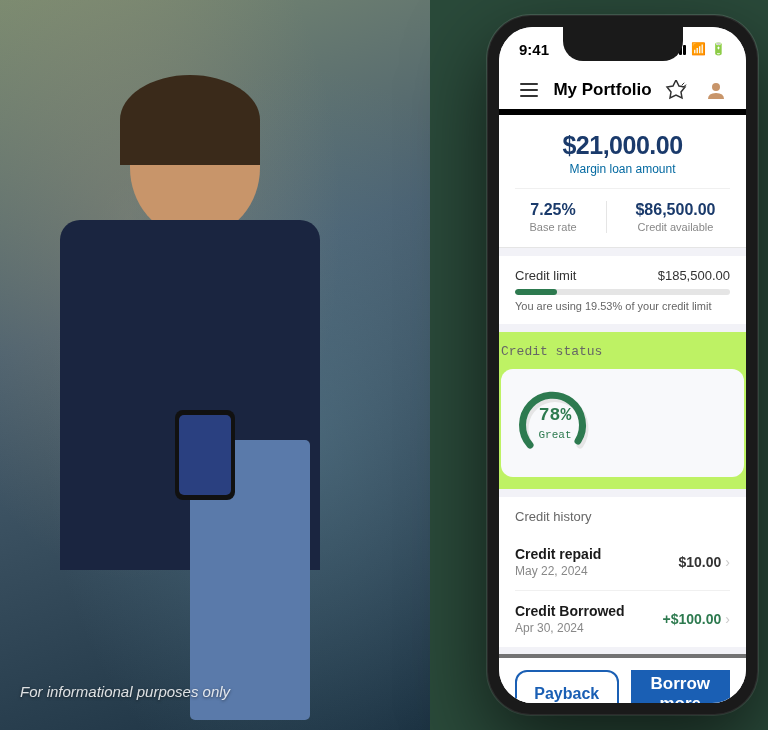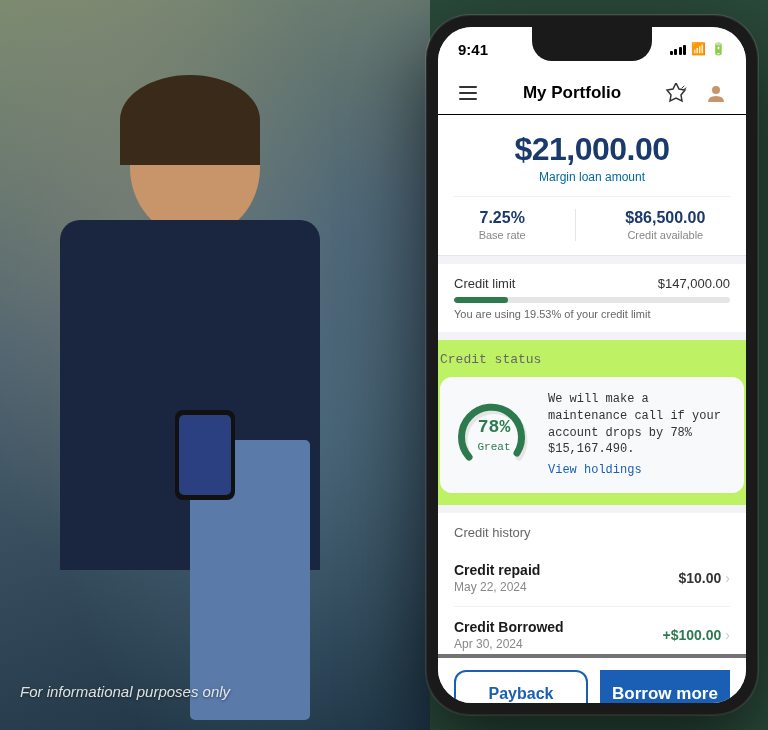--- a/index.html
+++ b/index.html
@@ -43,21 +43,21 @@
       text-shadow: 0 1px 3px rgba(0,0,0,0.5);
       z-index: 10;
       text-align: center;
     }
 
     
     .phone-wrapper {
       position: absolute;
       right: 10px;
       top: 15px;
-      width: 332px;
+      width: 271px;
       height: 700px;
       z-index: 20;
     }
 
     .phone-frame {
       width: 100%;
       height: 100%;
       background: #1a1a1a;
       border-radius: 44px;
       padding: 12px;
@@ -129,21 +129,21 @@
     }
 
     
     .nav-bar {
       height: 44px;
       background: white;
       display: flex;
       align-items: center;
       justify-content: space-between;
       padding: 0 16px;
-      border-bottom: 1px solid #000000;
+      border-bottom: 6px solid #000000;
     }
 
     .nav-title {
       font-size: 17px;
       font-weight: 600;
       color: #000;
     }
 
     .nav-icons {
       display: flex;
@@ -172,21 +172,21 @@
 
     
     .amount-section {
       background: white;
       padding: 16px 16px 14px;
       text-align: center;
       border-bottom: 1px solid #e5e5e5;
     }
 
     .main-amount {
-      font-size: 32px;
+      font-size: 25px;
       font-weight: 700;
       color: #1a3a6b;
       letter-spacing: -0.5px;
     }
 
     .amount-label {
       font-size: 12px;
       color: #0369a1;
       margin-top: 2px;
     }
@@ -575,21 +575,21 @@
             <div class="stat-item">
               <div class="stat-value">$86,500.00</div>
               <div class="stat-label">Credit available</div>
             </div>
           </div>
         </div>
 
         <div class="credit-limit-section">
           <div class="credit-limit-header">
             <span class="credit-limit-label">Credit limit</span>
-            <span class="credit-limit-value">$147,000.00</span>
+            <span class="credit-limit-value">$185,500.00</span>
           </div>
           <div class="progress-bar">
             <div class="progress-fill" style="width: 19.53%"></div>
           </div>
           <div class="credit-usage-text">You are using 19.53% of your credit limit</div>
         </div>
 
         <div class="credit-status-section">
           <div class="section-title">Credit status</div>
           <div class="credit-status-card">
@@ -597,24 +597,20 @@
               <svg class="gauge-svg" viewBox="0 0 80 80">
 
                 <path d="M 15 62 A 30 30 0 1 1 65 62" fill="none" stroke="#e5e5e5" stroke-width="7" stroke-linecap="round"></path>
 
                 <path d="M 15 62 A 30 30 0 1 1 63 58" fill="none" stroke="#2d7a4f" stroke-width="7" stroke-linecap="round"></path>
               </svg>
               <div class="gauge-text">
                 <span class="gauge-percent">78%</span>
                 <span class="gauge-label">Great</span>
               </div>
-            </div>
-            <div class="credit-status-text">
-              <span>We will make a maintenance call if your account drops by 78% $15,167.490.</span>
-              <a class="view-holdings">View holdings</a>
             </div>
           </div>
         </div>
 
         <div class="credit-history-section">
           <div class="section-title">Credit history</div>
 
           <div class="history-item">
             <div class="history-left">
               <div class="history-title">Credit repaid</div>

